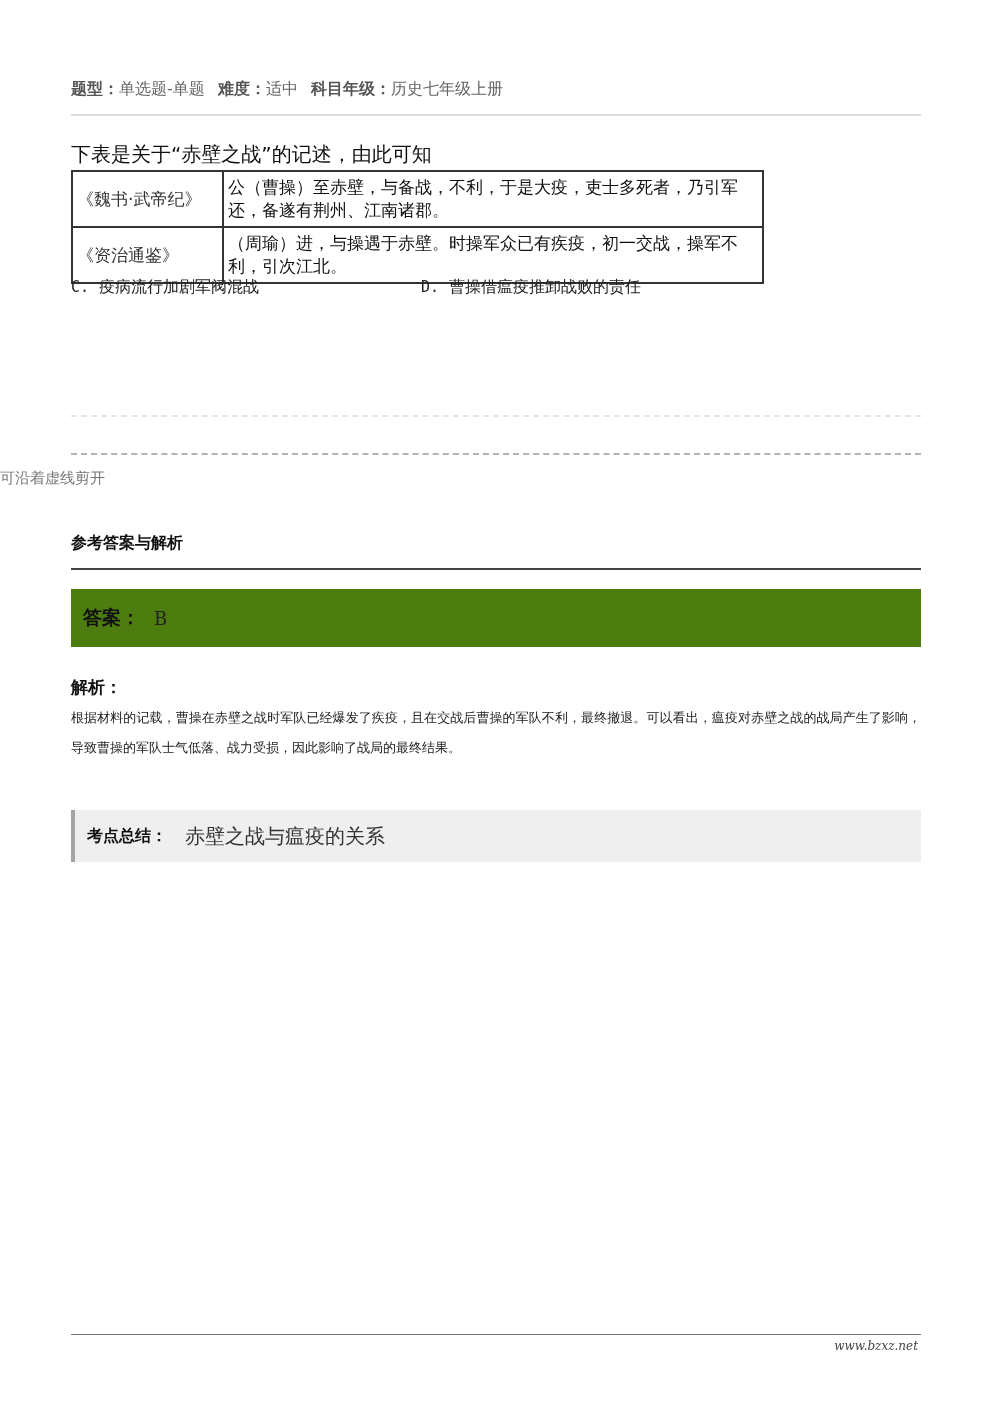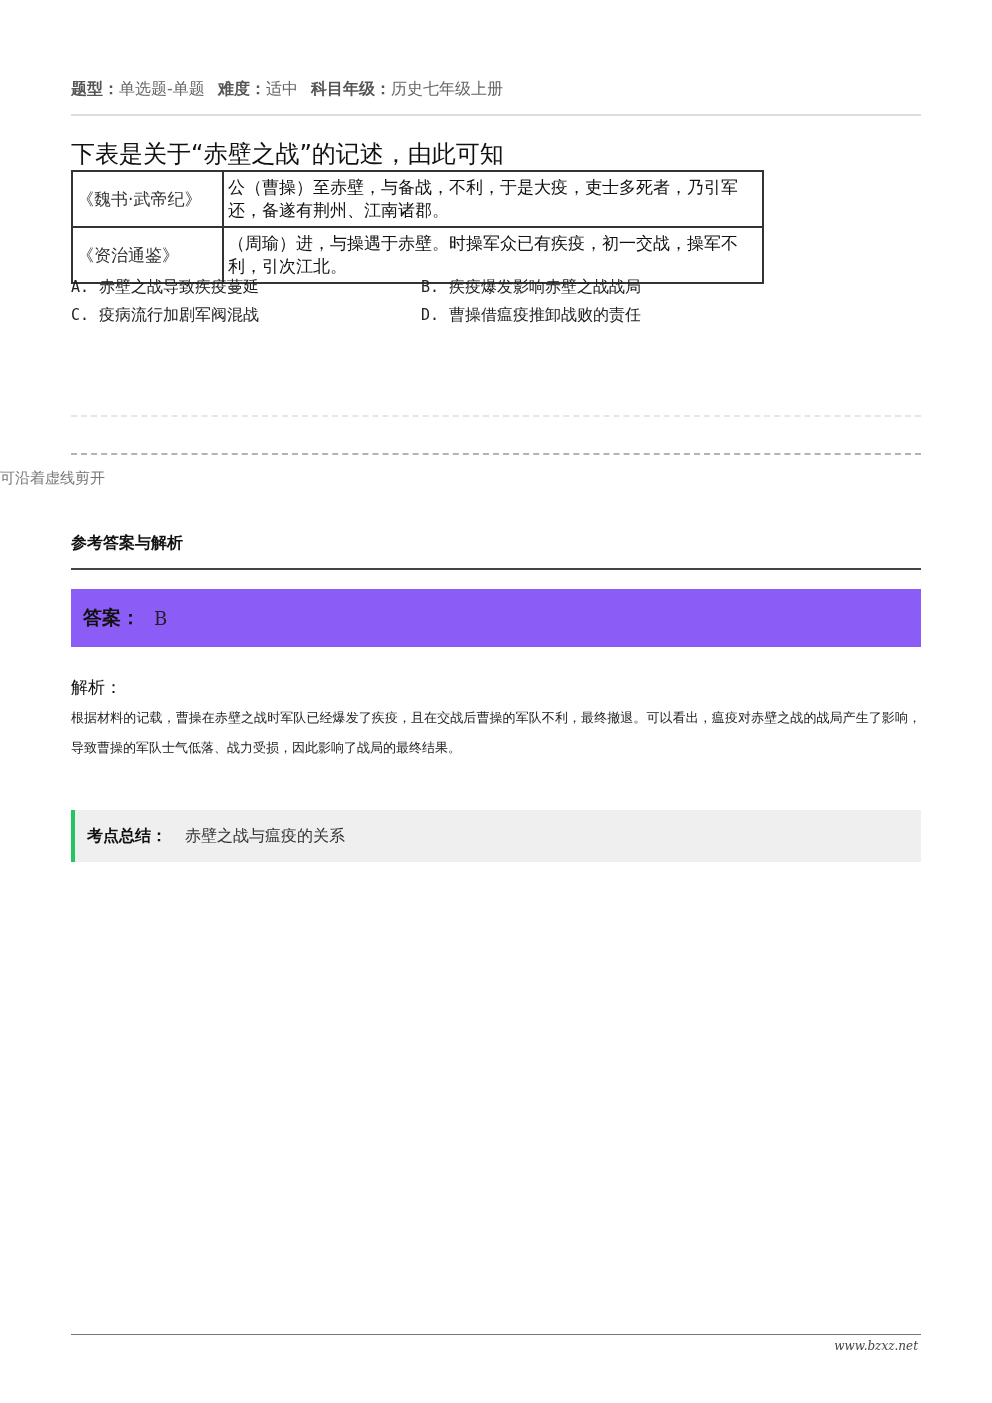--- a/index.html
+++ b/index.html
@@ -13,21 +13,21 @@
       position: absolute; left: 71px; top: 78px;
       font-size: 16px; color: #666; line-height: 22px; white-space: nowrap;
     }
     .meta b { color: #555; font-weight: bold; }
     .meta .val { margin-right: 8px; }
     .meta-rule {
       position: absolute; left: 71px; top: 114px; width: 850px; height: 2px; background: #ddd;
     }
     .stem {
       position: absolute; left: 71px; top: 141px;
-      font-size: 24px; color: #111; line-height: 26px; white-space: nowrap;
+      font-size: 20px; color: #111; line-height: 26px; white-space: nowrap;
     }
     table.src {
       position: absolute; left: 71px; top: 170px; width: 693px;
       border-collapse: collapse; font-size: 17px; color: #111;
     }
     table.src td {
       border: 2px solid #333; vertical-align: middle; line-height: 23px;
     }
     table.src td.book { width: 151px; padding: 0 4px; color: #333; }
     table.src td.text { padding: 4px 4px; height: 49px; }
@@ -50,39 +50,39 @@
     }
     .ans-title {
       position: absolute; left: 71px; top: 533px;
       font-size: 16px; font-weight: bold; color: #111;
     }
     .ans-rule {
       position: absolute; left: 71px; top: 568px; width: 850px; height: 2px; background: #444;
     }
     .ans-box {
       position: absolute; left: 71px; top: 589px; width: 850px; height: 58px;
-      background: #8b5cf6; padding-left: 12px; display: flex; align-items: center;
+      background: #4d7c0f; padding-left: 12px; display: flex; align-items: center;
     }
     .ans-box .lbl { font-size: 19px; font-weight: bold; color: #111; margin-right: 14px; }
     .ans-box .val { font-size: 18px; color: #222; font-family: "DejaVu Serif", "Liberation Serif", serif; }
     .analysis-label {
       position: absolute; left: 71px; top: 676px;
-      font-size: 17px; font-weight: normal; color: #111; text-align: center;
+      font-size: 17px; font-weight: bold; color: #111; text-align: center;
     }
     .analysis-text {
       position: absolute; left: 71px; top: 703px; width: 850px;
       font-size: 13px; line-height: 30px; color: #222; text-align: justify;
     }
     .summary {
       position: absolute; left: 71px; top: 810px; width: 850px; height: 52px;
-      background: #efefef; border-left: 4px solid #22c55e;
+      background: #efefef; border-left: 4px solid #a3a3a3;
       display: flex; align-items: center; padding-left: 12px;
     }
     .summary .lbl { font-size: 16px; font-weight: bold; color: #111; margin-right: 18px; }
-    .summary .val { font-size: 16px; color: #333; }
+    .summary .val { font-size: 20px; color: #333; }
     .footer-rule {
       position: absolute; left: 71px; top: 1334px; width: 850px; height: 1px; background: #777;
     }
     .footer-site {
       position: absolute; right: 74px; top: 1339px;
       font-size: 12px; font-style: italic; color: #444;
       font-family: "DejaVu Serif", "Liberation Serif", serif;
     }
   </style>
 </head>
@@ -108,28 +108,20 @@
     <tr>
       <td class="book">《资治通鉴》</td>
       <td class="text">（周瑜）进，与操遇于赤壁。时操军众已有疾疫，初一交战，操军不利，引次江北。</td>
     </tr>
   </tbody>
     </table>
 
   <div class="options">
     <div class="opt-row">
       <div class="opt">
-        <span class="key">A.</span><span>赤壁之战导致疾疫蔓延</span>
-      </div>
-      <div class="opt">
-        <span class="key">B.</span><span>疾疫爆发影响赤壁之战战局</span>
-      </div>
-    </div>
-    <div class="opt-row">
-      <div class="opt">
         <span class="key">C.</span><span>疫病流行加剧军阀混战</span>
       </div>
       <div class="opt">
         <span class="key">D.</span><span>曹操借瘟疫推卸战败的责任</span>
       </div>
     </div>
   </div>
 
   <div class="dash d1"></div>
   <div class="dash d2"></div>

